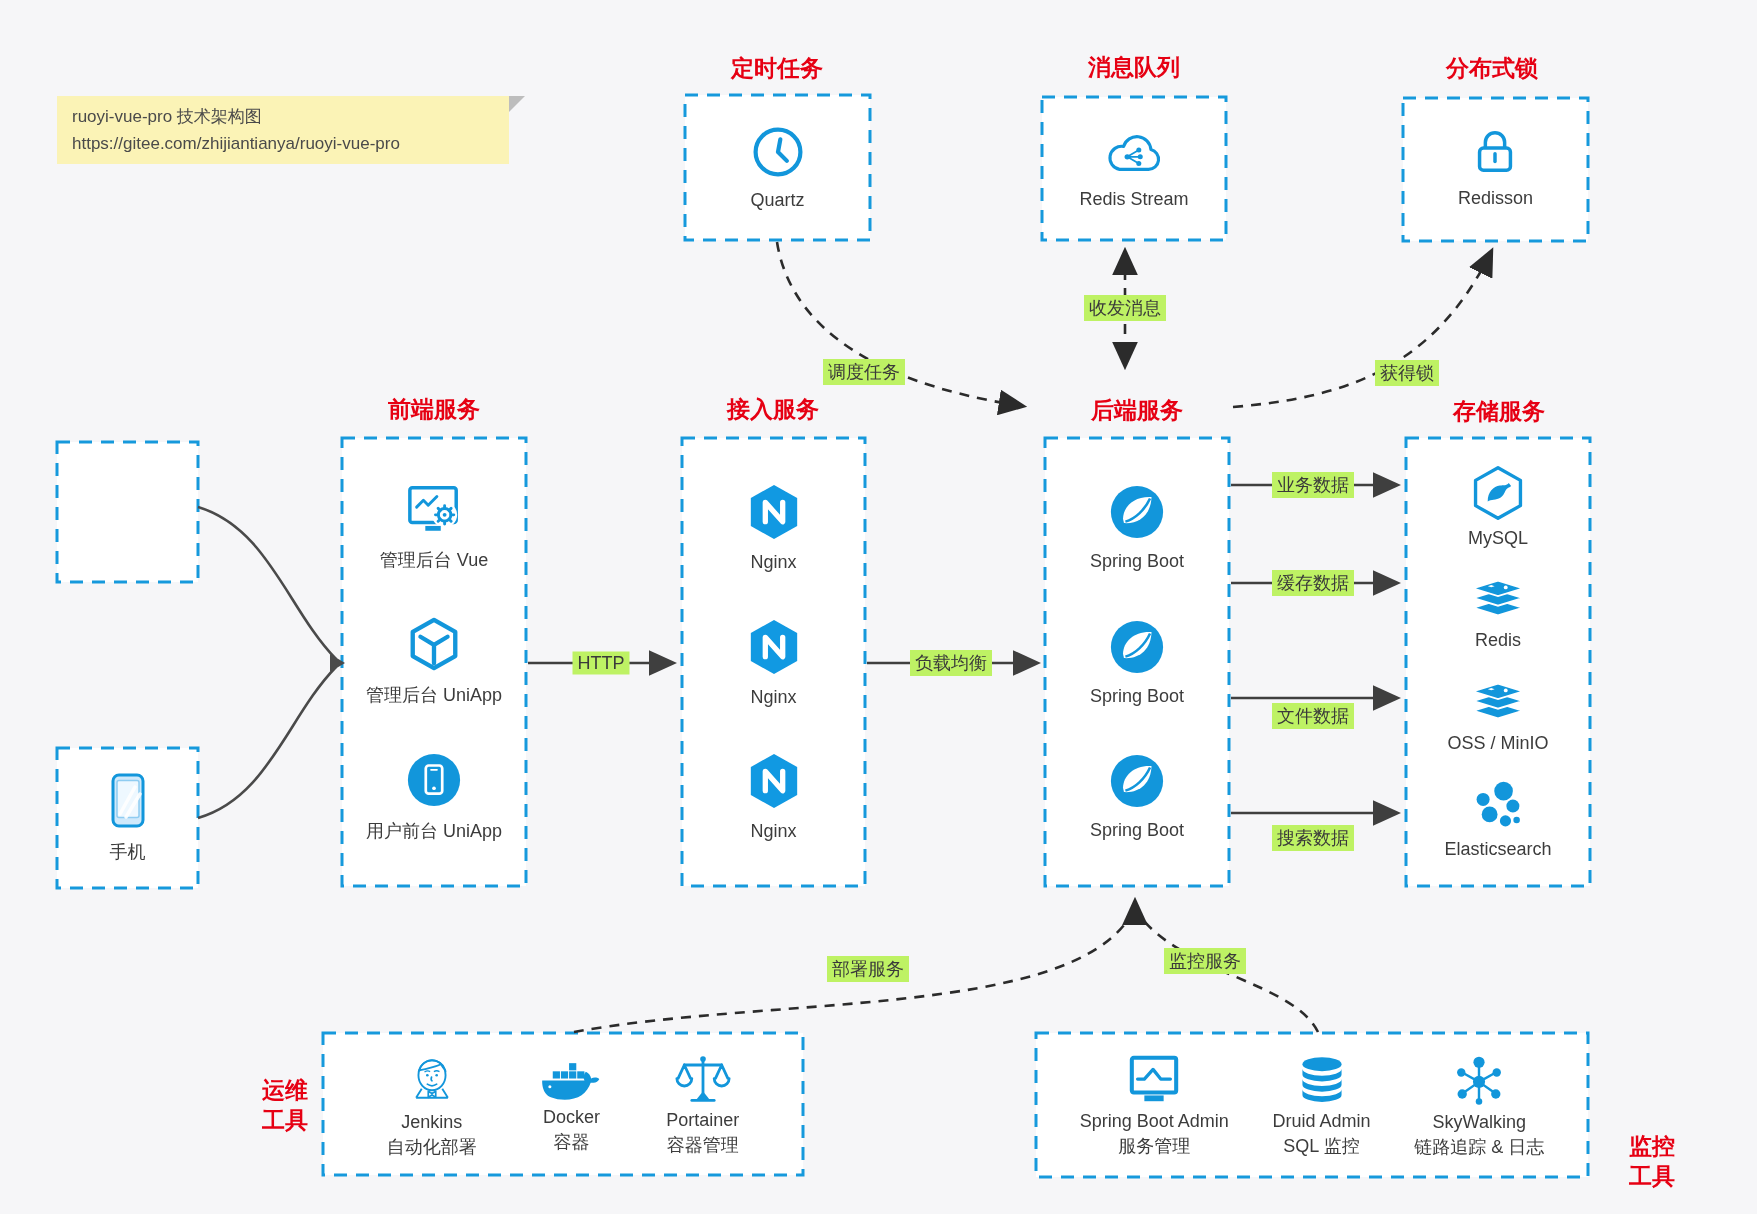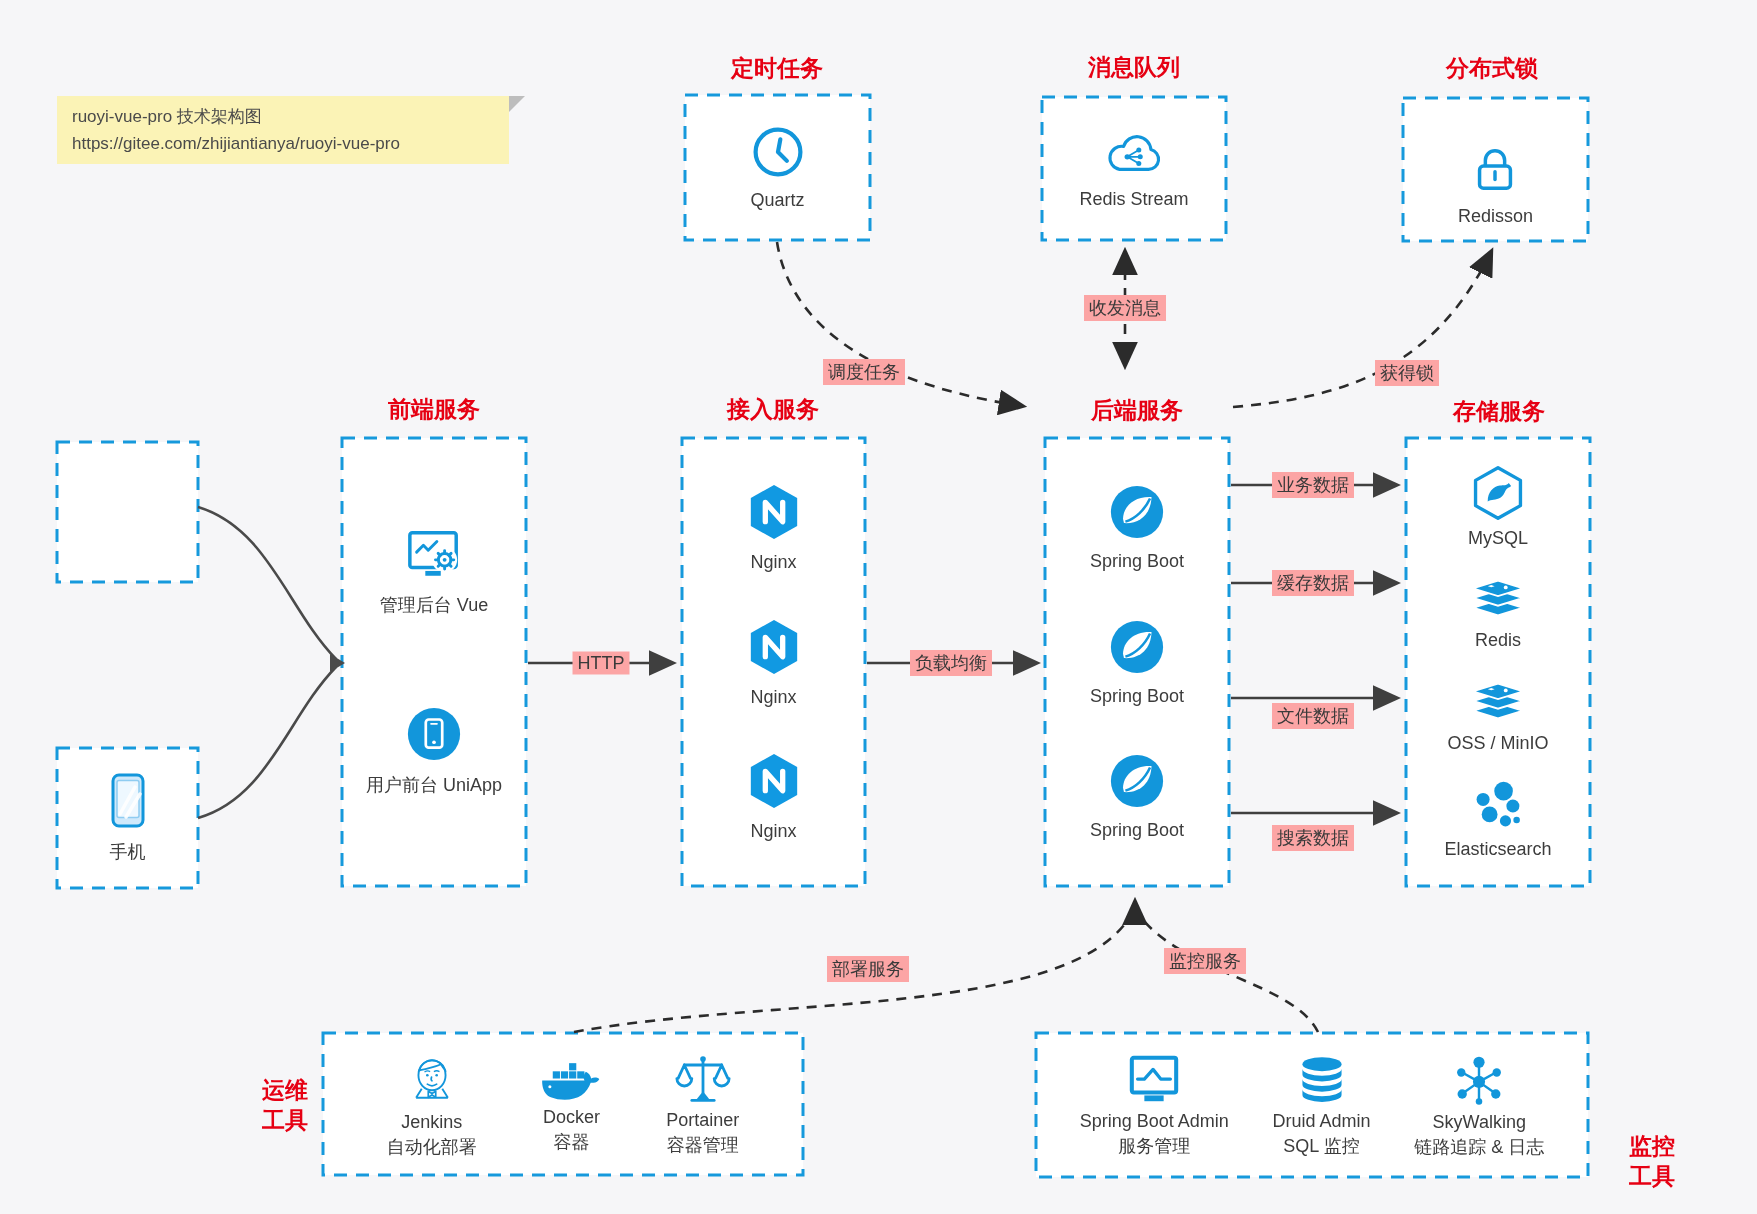--- a/index.html
+++ b/index.html
@@ -8,21 +8,21 @@
   .layer{position:absolute;left:0;top:0;z-index:1;}
   .box{position:absolute;box-sizing:border-box;display:flex;z-index:2;}
   .vbox{flex-direction:column;justify-content:space-evenly;align-items:center;}
   .single{align-items:center;justify-content:center;}
   .hbox{flex-direction:row;justify-content:space-evenly;align-items:center;}
   .node{display:flex;flex-direction:column;align-items:center;gap:10px;}
   .node-label{font-size:18px;color:#3c3c3c;white-space:nowrap;}
   .node-desc{font-size:18px;color:#3c3c3c;white-space:nowrap;margin-top:-2px;}
   .col-title{position:absolute;transform:translate(-50%,-50%);font-size:23px;font-weight:bold;color:#e60013;white-space:nowrap;z-index:3;}
   .side-title{position:absolute;font-size:23px;font-weight:bold;color:#e60013;text-align:center;line-height:30px;z-index:3;}
-  .edge-label{position:absolute;transform:translate(-50%,-50%);font-size:18px;color:#3a3a3a;background:#fca5a5;padding:1px 5px;white-space:nowrap;z-index:3;}
+  .edge-label{position:absolute;transform:translate(-50%,-50%);font-size:18px;color:#3a3a3a;background:#bef264;padding:1px 5px;white-space:nowrap;z-index:3;}
   .note{position:absolute;left:57px;top:96px;width:452px;height:68px;background:#fbf3b6;z-index:3;box-sizing:border-box;padding:7px 0 0 15px;font-size:17px;line-height:27px;color:#4a4a4a;}
   .note-fold{position:absolute;right:-16px;top:0;width:0;height:0;border-top:16px solid #bdbdbd;border-right:16px solid transparent;}
 </style>
 </head>
 <body>
 
 <div class="canvas">
 
   <svg class="layer" width="1757" height="1214">
     <defs>
@@ -116,21 +116,21 @@
           <circle cx="27" cy="31" r="2.8"></circle>
             <circle cx="39" cy="24" r="2.6"></circle>
             <circle cx="40.5" cy="31" r="2.6"></circle>
             <circle cx="39" cy="38" r="2.6"></circle>
         </g>
       </svg>
       <div class="node-label">Redis Stream</div>
     </div>
   </div>
 
-  <div class="box single" style="left:1403px;top:84px;width:185px;height:143px;align-items:flex-end;">
+  <div class="box single" style="left:1403px;top:94px;width:185px;height:143px;">
     <div class="node">
       <svg width="54" height="56" viewBox="0 0 56 58">
         <path d="M18,27 v-6 a10,10 0 0 1 20,0 v6" fill="none" stroke="#1296db" stroke-width="3.6"></path>
         <rect x="12" y="27" width="32" height="23" rx="4" fill="none" stroke="#1296db" stroke-width="3.6"></rect>
         <path d="M28,33 v8" stroke="#1296db" stroke-width="3.6" stroke-linecap="round"></path>
       </svg>
       <div class="node-label">Redisson</div>
     </div>
   </div>
 
@@ -153,20 +153,27 @@
         <path d="M13,26 l7,-7 5,5 9,-9" fill="none" stroke="#1296db" stroke-width="3" stroke-linecap="round" stroke-linejoin="round"></path>
         <circle cx="42" cy="34" r="13" fill="#ffffff"></circle>
         <circle cx="42" cy="34" r="6.5" fill="none" stroke="#1296db" stroke-width="3"></circle>
         <g stroke="#1296db" stroke-width="3" stroke-linecap="round">
           <path d="M42,24.5 v3 M42,40.5 v3 M32.5,34 h3 M48.5,34 h3 M35.3,27.3 l2.1,2.1 M46.6,38.6 l2.1,2.1 M35.3,40.7 l2.1,-2.1 M46.6,29.4 l2.1,-2.1"></path>
         </g>
         <circle cx="42" cy="34" r="2" fill="#1296db"></circle>
         <path d="M22,48 h16" stroke="#1296db" stroke-width="5"></path>
       </svg>
       <div class="node-label">管理后台 Vue</div>
+    </div>
+    <div class="node">
+      <svg width="58" height="58" viewBox="0 0 60 60">
+        <path d="M30,5 L52,17.5 V42.5 L30,55 L8,42.5 V17.5 Z" fill="none" stroke="#1296db" stroke-width="4.5" stroke-linejoin="round"></path>
+        <path d="M30,31 L16,22.5 M30,31 L44,22.5 M30,31 V50" fill="none" stroke="#1296db" stroke-width="4.5" stroke-linecap="round"></path>
+      </svg>
+      <div class="node-label">管理后台 UniApp</div>
     </div>
     <div class="node">
       <svg width="58" height="58" viewBox="0 0 60 60">
         <circle cx="30" cy="30" r="27" fill="#1296db"></circle>
         <rect x="21.5" y="15" width="17" height="29" rx="3" fill="none" stroke="#ffffff" stroke-width="2.8"></rect>
         <path d="M27,19.5 h6" stroke="#ffffff" stroke-width="2" stroke-linecap="round"></path>
         <circle cx="30" cy="38.5" r="1.9" fill="#ffffff"></circle>
       </svg>
       <div class="node-label">用户前台 UniApp</div>
     </div>

